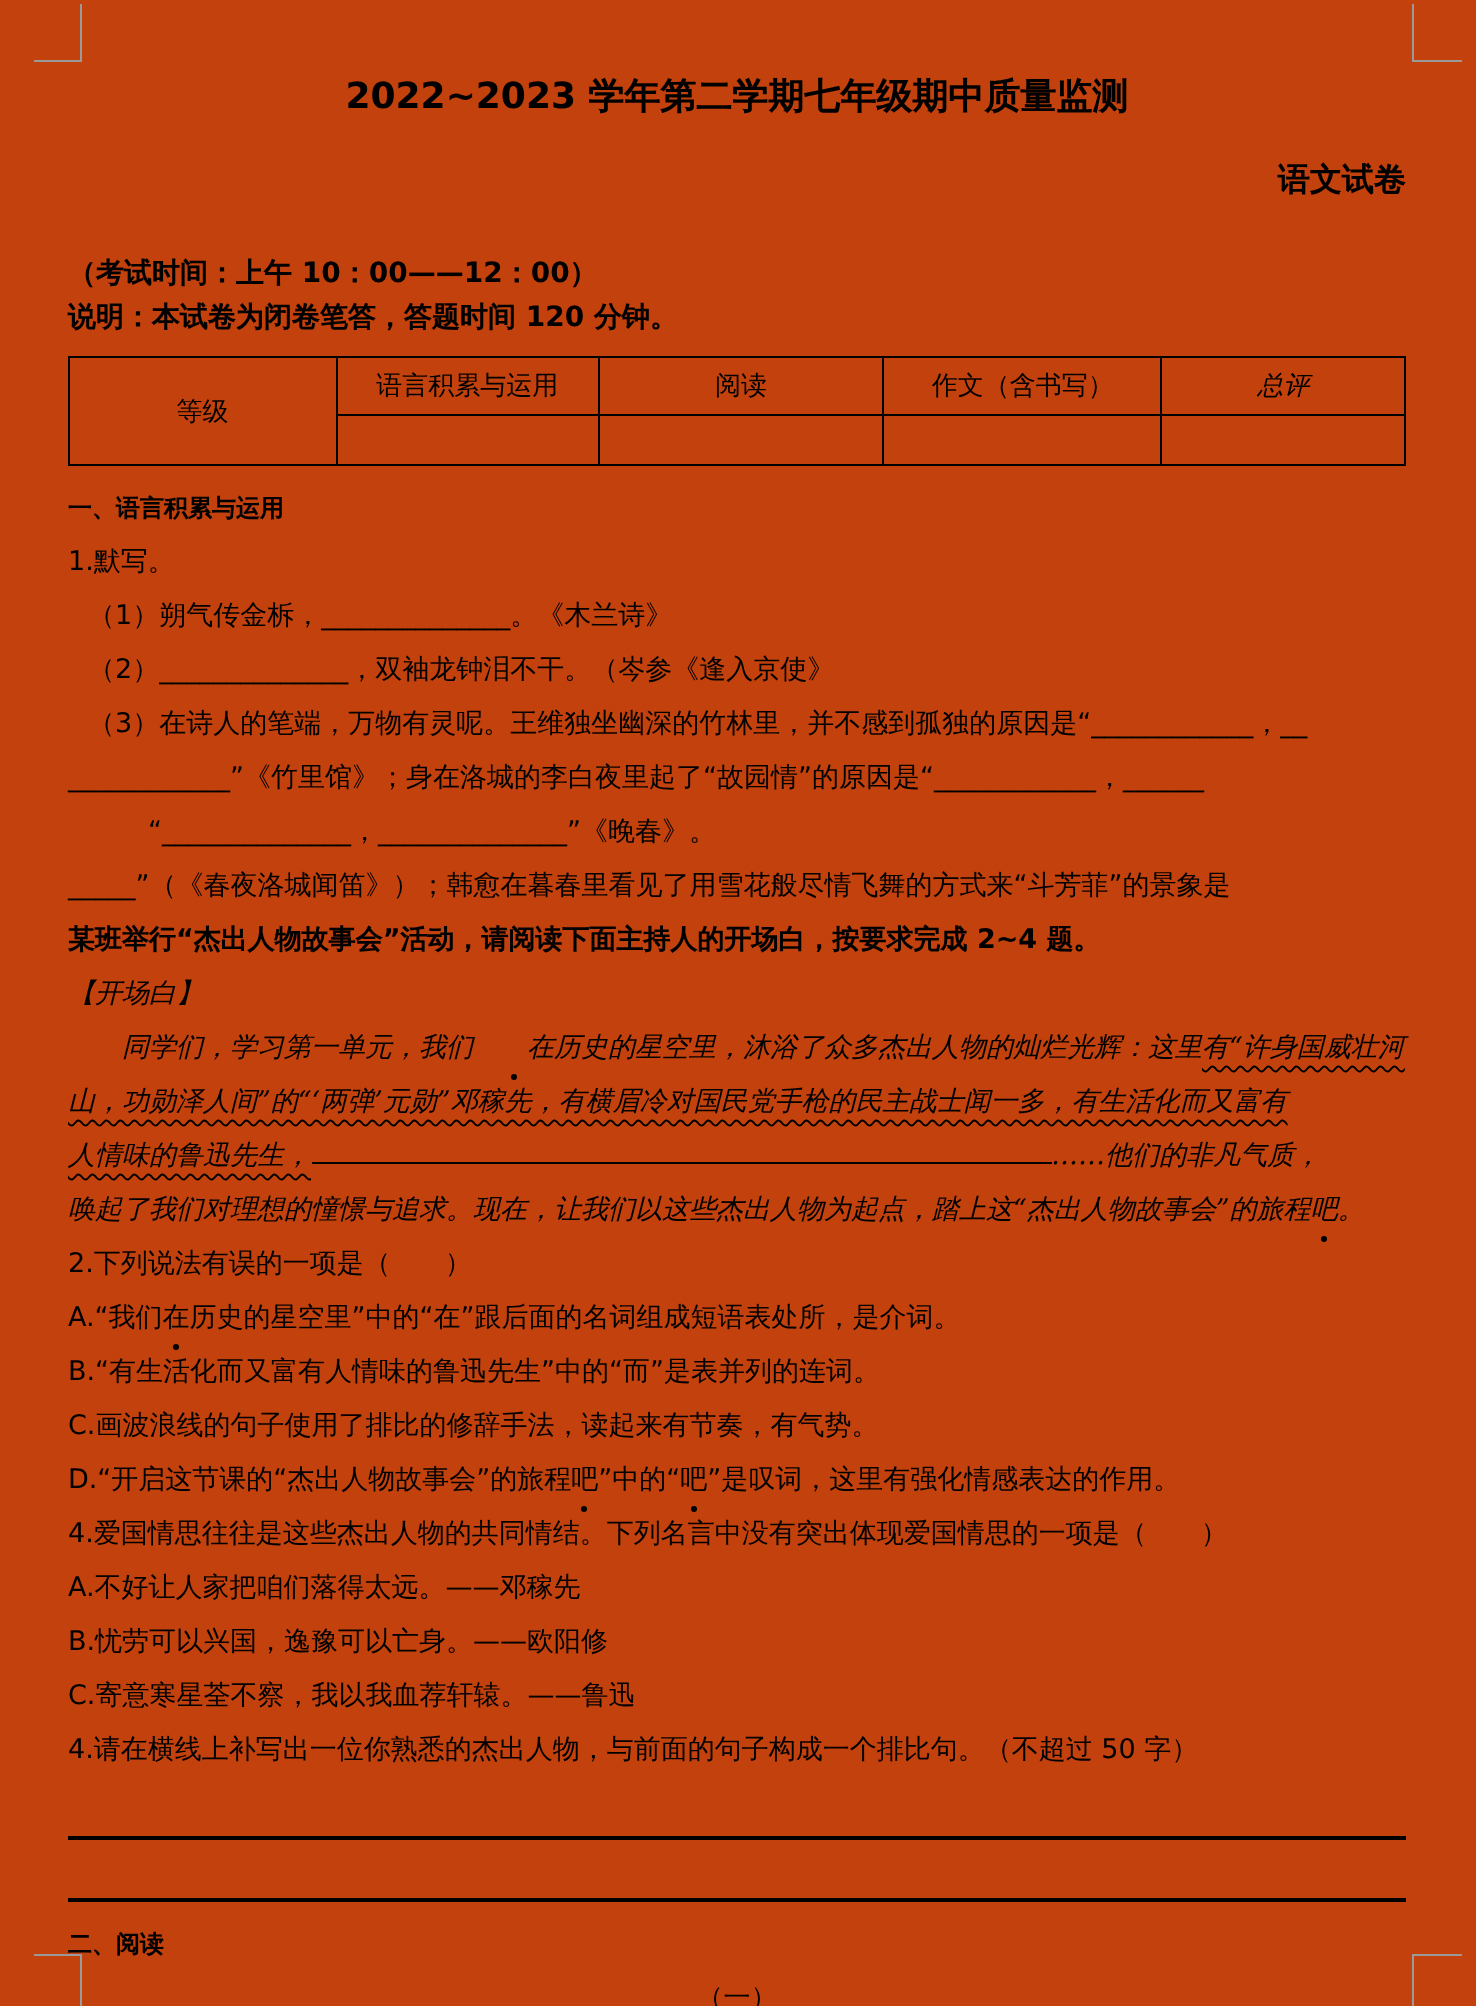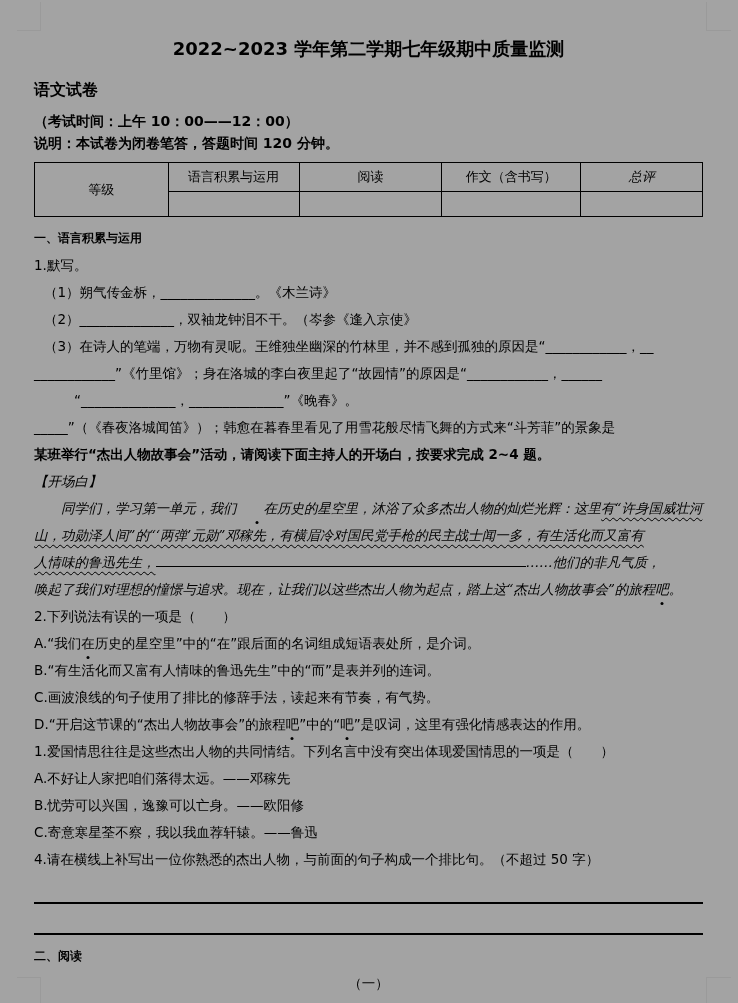--- a/index.html
+++ b/index.html
@@ -1,35 +1,35 @@
 <!DOCTYPE html>
 <html><head>
 <meta charset="utf-8">
 <style>
   html,body{margin:0;padding:0;background:#e8e8e8;}
   .page{
     position:relative;
     width:738px;height:1003px;
-    background:#a3a3a3;
+    background:#c2410c;
     font-family:"DejaVu Sans", sans-serif;
     color:#000;
     overflow:hidden;
     margin:0 auto;
   }
   
   .mark{position:absolute;}
   .mark.tl{left:17px;top:2px;width:23px;height:28px;border-right:1px solid #9a9a9a;border-bottom:1px solid #9a9a9a;}
   .mark.tr{left:706px;top:2px;width:24px;height:28px;border-left:1px solid #9a9a9a;border-bottom:1px solid #9a9a9a;}
   .mark.bl{left:17px;top:977px;width:23px;height:26px;border-right:1px solid #9a9a9a;border-top:1px solid #9a9a9a;}
   .mark.br{left:706px;top:977px;width:24px;height:26px;border-left:1px solid #9a9a9a;border-top:1px solid #9a9a9a;}
 
   .content{position:absolute;left:34px;top:30px;width:669px;}
 
   h1.title{font-size:18px;font-weight:bold;text-align:center;margin:6px 0 0 0;line-height:26px;}
-  h2.subtitle{font-size:16px;font-weight:bold;text-align:left;margin:16px 0 8px 0;line-height:24px;}
+  h2.subtitle{font-size:16px;font-weight:bold;text-align:right;margin:16px 0 24px 0;line-height:24px;}
   p.meta{font-size:14px;font-weight:bold;margin:0;line-height:22px;}
 
   table.score{width:100%;border-collapse:collapse;margin-top:8px;table-layout:fixed;}
   table.score td{border:1px solid #000;text-align:center;font-size:13px;padding:0;}
   table.score tr.hdr td{height:28px;}
   table.score tr.blank td{height:24px;}
   td.c0{width:20%;} td.c1{width:19.6%;} td.c2{width:21.4%;} td.c3{width:20.8%;} td.c4{width:18.2%;font-style:italic;}
 
   h3.sec{font-size:12px;font-weight:bold;margin:8px 0 0 0;line-height:27px;}
   .line{font-size:13.5px;line-height:27px;margin:0;white-space:nowrap;}
@@ -96,21 +96,21 @@
     <p class="line kai"><span class="wavy">山，功勋泽人间”的“‘两弹’元勋”邓稼先，有横眉冷对国民党手枪的民主战士闻一多，有生活化而又富有</span></p>
     <p class="line kai"><span class="wavy">人情味的鲁迅先生，</span><span class="blankline"></span><span>……他们的非凡气质，</span></p>
     <p class="line kai"><span>唤起了我们对理想的憧憬与追求。现在，让我们以这些杰出人物为起点，踏上这“杰出人物故事会”的旅程</span><span class="emph">吧</span><span>。</span></p>
 
     <p class="line">2.下列说法有误的一项是（　　）</p>
     <p class="line"><span>A.“我们</span><span class="emph">在</span><span>历史的星空里”中的“在”跟后面的名词组成短语表处所，是介词。</span></p>
     <p class="line">B.“有生活化而又富有人情味的鲁迅先生”中的“而”是表并列的连词。</p>
     <p class="line">C.画波浪线的句子使用了排比的修辞手法，读起来有节奏，有气势。</p>
     <p class="line"><span>D.“开启这节课的“杰出人物故事会”的旅程</span><span class="emph">吧</span><span>”中的“</span><span class="emph">吧</span><span>”是叹词，这里有强化情感表达的作用。</span></p>
 
-    <p class="line">1.爱国情思往往是这些杰出人物的共同情结。下列名言中没有突出体现爱国情思的一项是（　　）</p>
+    <p class="line">4.爱国情思往往是这些杰出人物的共同情结。下列名言中没有突出体现爱国情思的一项是（　　）</p>
     <p class="line">A.不好让人家把咱们落得太远。——邓稼先</p>
     <p class="line">B.忧劳可以兴国，逸豫可以亡身。——欧阳修</p>
     <p class="line">C.寄意寒星荃不察，我以我血荐轩辕。——鲁迅</p>
 
     <p class="line">4.请在横线上补写出一位你熟悉的杰出人物，与前面的句子构成一个排比句。（不超过 50 字）</p>
 
     <div class="ansline"></div>
     <div class="ansline"></div>
 
     <h3 class="sec">二、阅读</h3>

